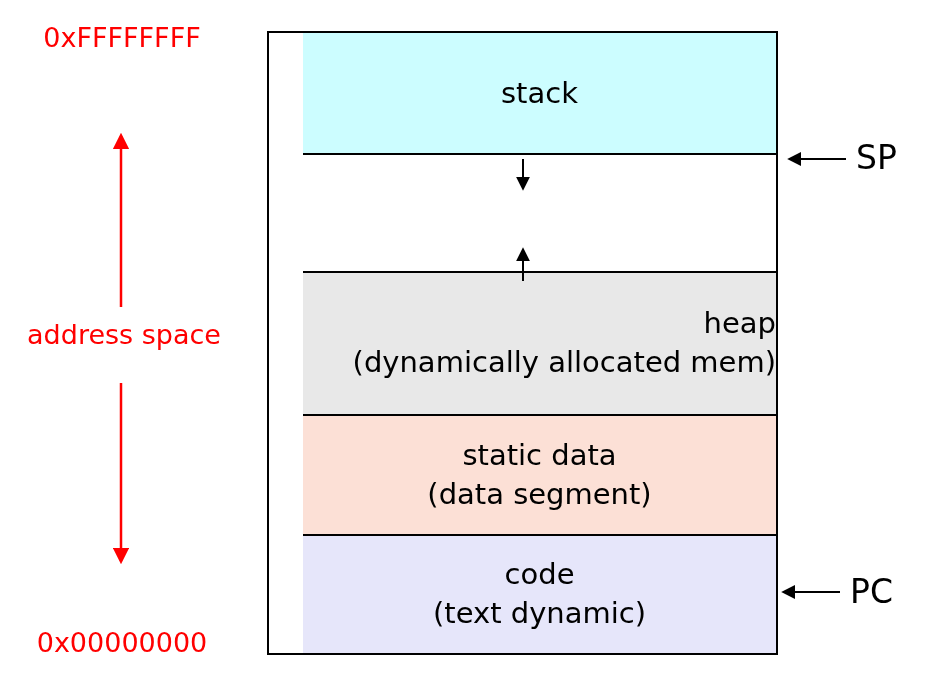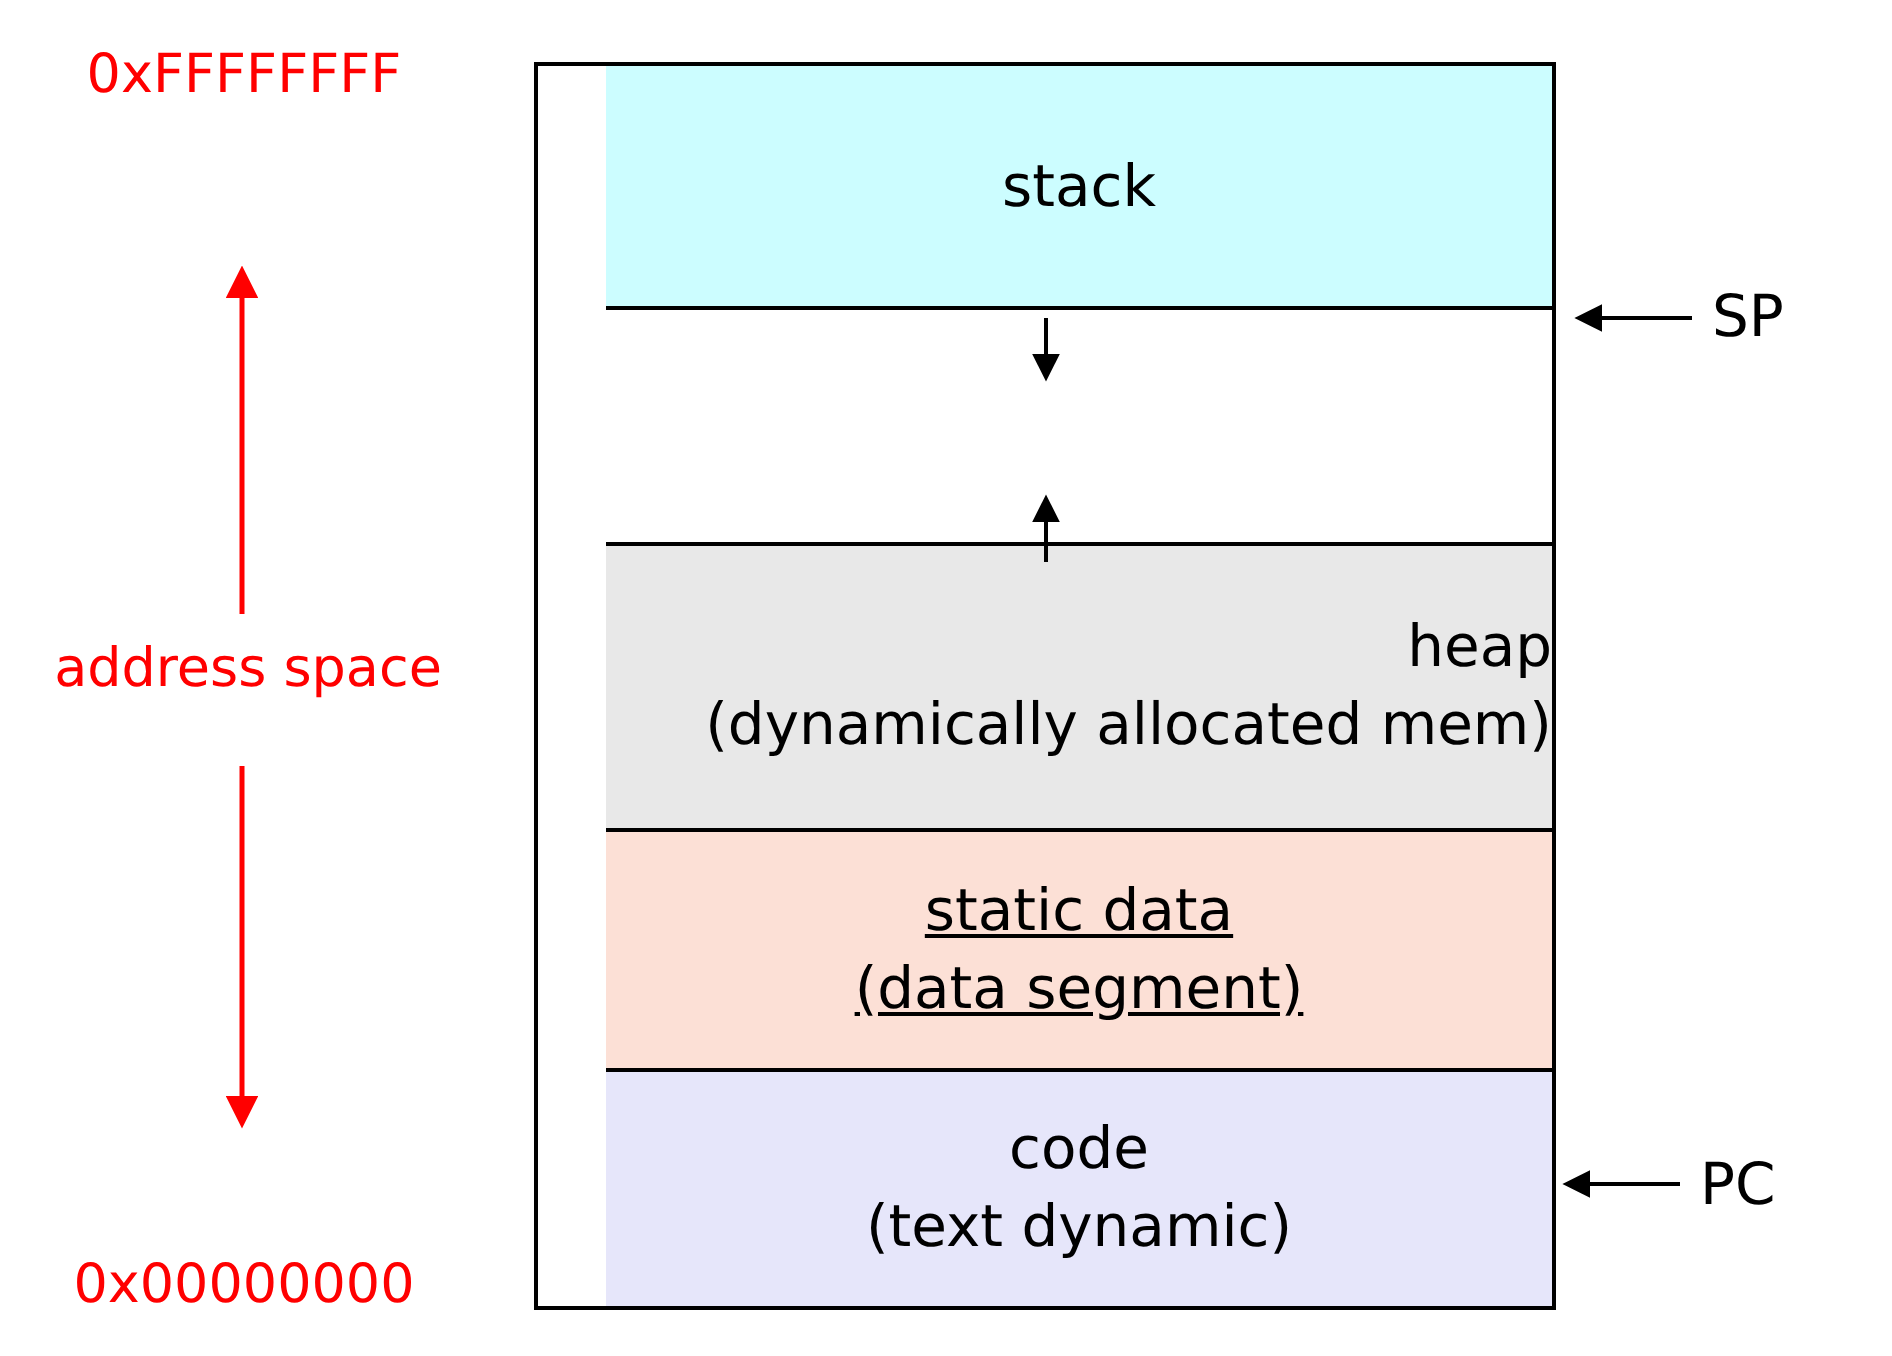--- a/index.html
+++ b/index.html
@@ -52,21 +52,21 @@
     white-space: nowrap;
   }
   .lbl-top    { left: 22px;  top: 22px;  width: 200px; }
   .lbl-axis   { left: 8px;   top: 319px; width: 232px; }
   .lbl-bottom { left: 22px;  top: 627px; width: 200px; }
 
   
   .ptr-label {
     position: absolute;
     color: #000;
-    font-size: 29px;
+    font-size: 33px;
     line-height: 34px;
     white-space: nowrap;
   }
   .lbl-sp { left: 856px; top: 141px; }
   .lbl-pc { left: 850px; top: 575px; text-align: right; }
 
   svg.overlay {
     position: absolute; inset: 0;
     width: 946px; height: 678px;
     pointer-events: none;
@@ -89,21 +89,21 @@
       <div>stack</div>
     </div>
 
     <div class="segment seg-gap"></div>
 
     <div class="segment seg-heap" style="background-color: rgb(232, 232, 232);">
       <div>heap</div>
       <div>(dynamically allocated mem)</div>
     </div>
 
-    <div class="segment seg-static" style="background-color: rgb(252, 224, 214); text-decoration: underline;">
+    <div class="segment seg-static" style="background-color: rgb(252, 224, 214);">
       <div>static data</div>
       <div>(data segment)</div>
     </div>
 
     <div class="segment seg-code" style="background-color: rgb(230, 230, 250);">
       <div>code</div>
       <div>(text dynamic)</div>
     </div>
 
   </div>

